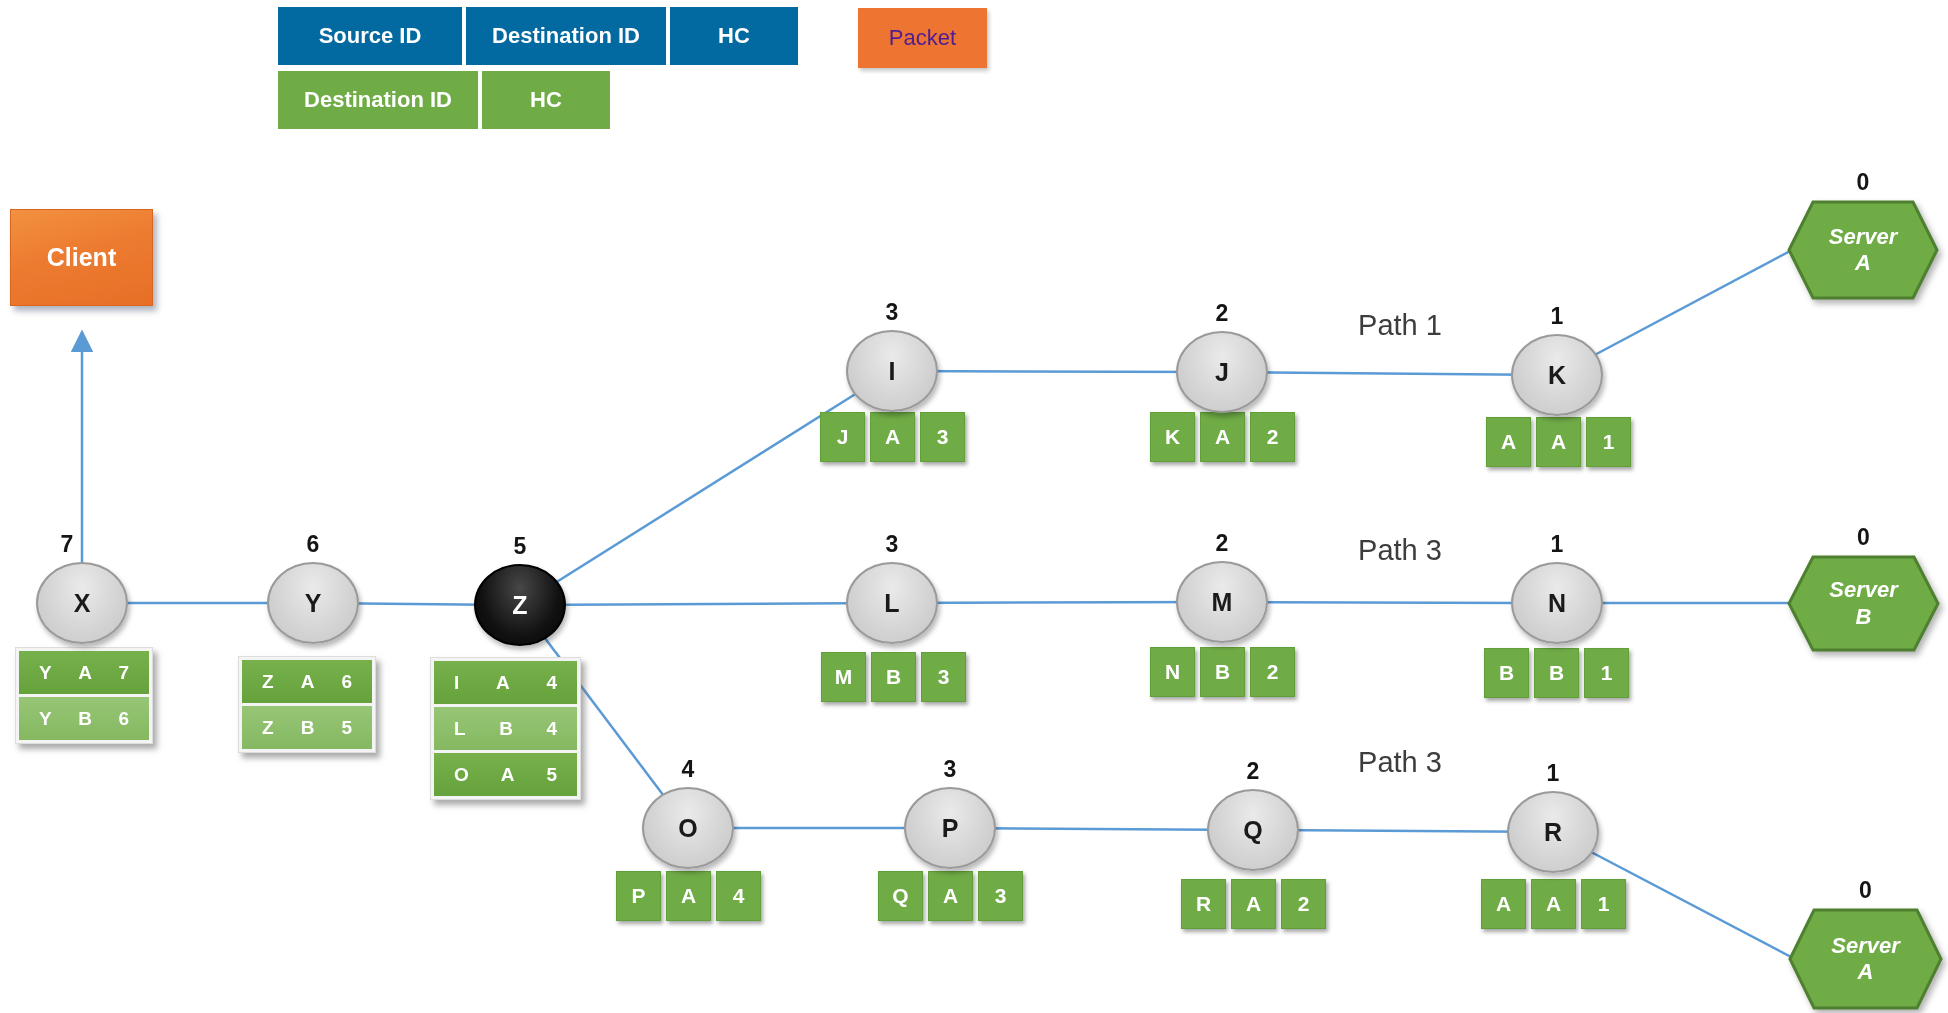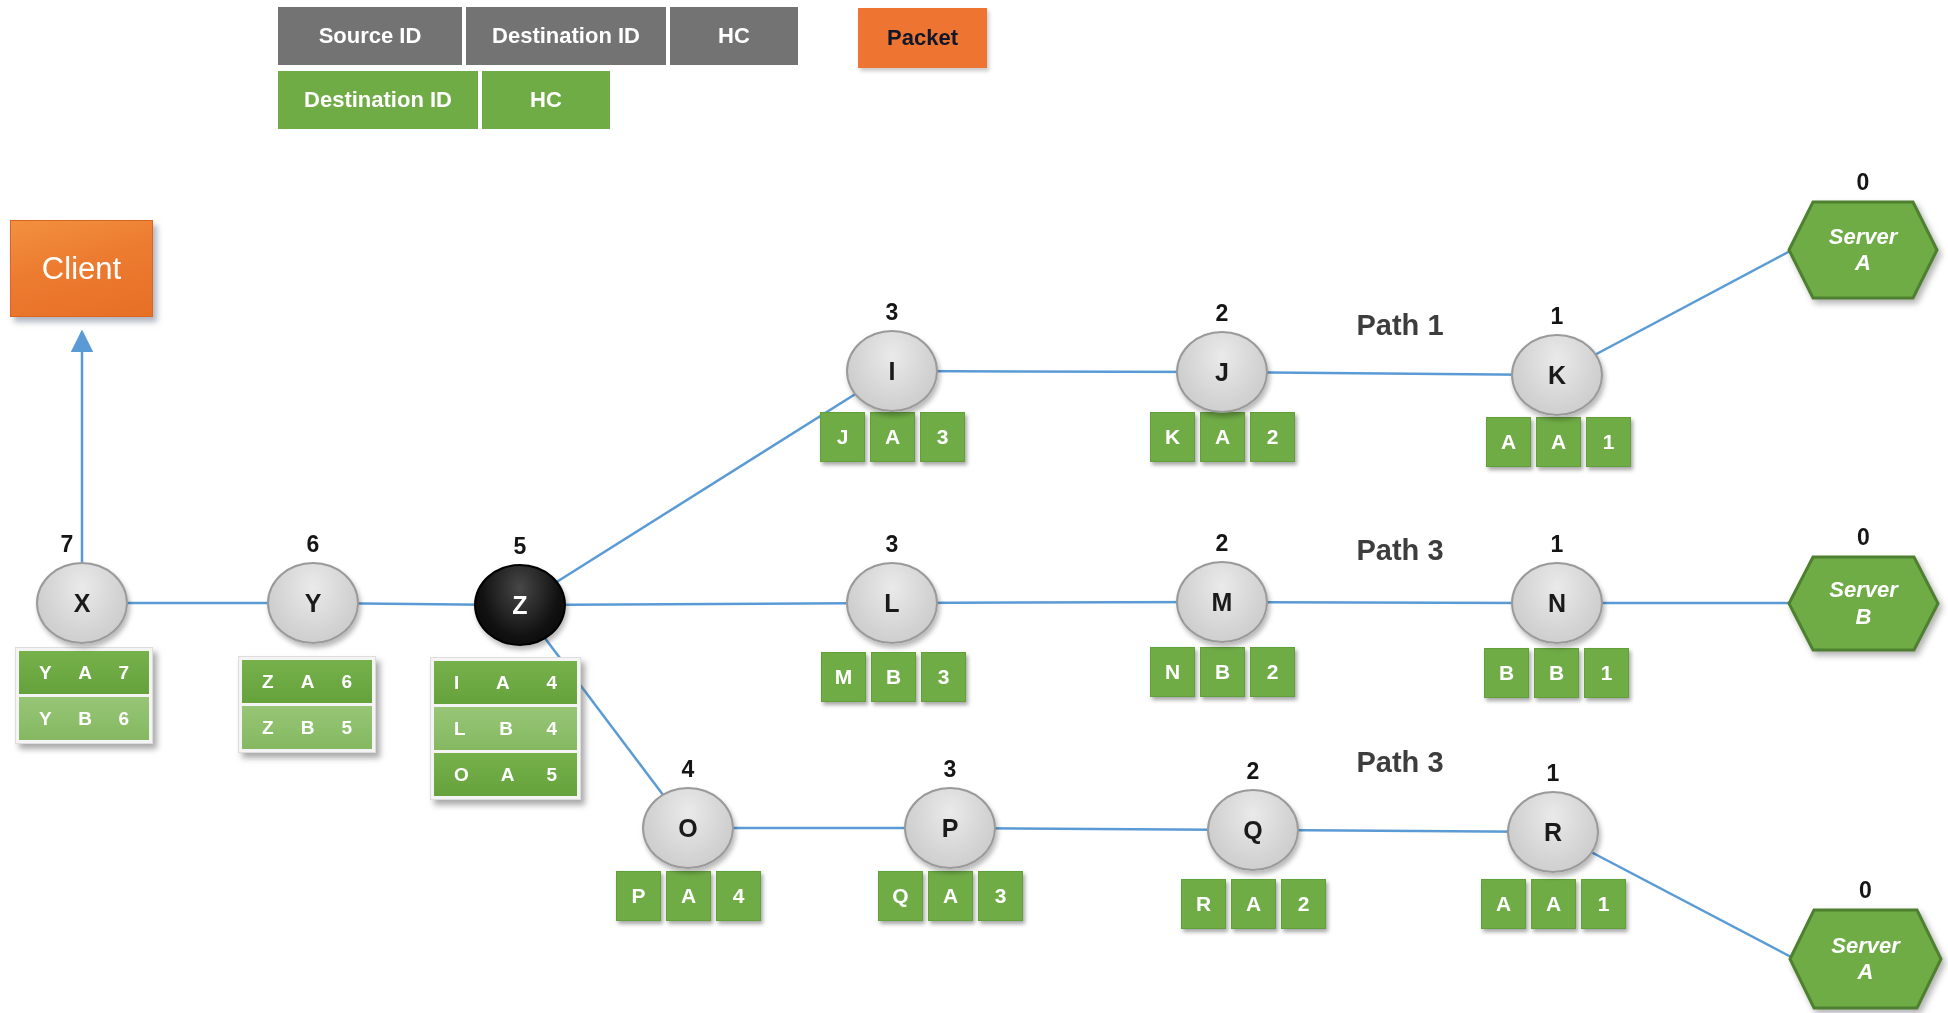--- a/index.html
+++ b/index.html
@@ -6,48 +6,48 @@
   .canvas{position:relative;width:1948px;height:1013px;background:#ffffff;
           font-family:"Liberation Sans",sans-serif;overflow:hidden;}
   svg.edges{position:absolute;left:0;top:0;width:1948px;height:1013px;z-index:1;}
 
   
   .legend-table{position:absolute;left:278px;top:7px;display:flex;flex-direction:column;gap:6px;z-index:2;}
   .legend-row{display:flex;gap:4px;}
   .legend-row .cell{height:58px;display:flex;align-items:center;justify-content:center;
                     color:#fff;font-weight:700;font-size:22px;}
   .legend-row .c0{width:184px}.legend-row .c1{width:200px}.legend-row .c2{width:128px}
-  .legend-row.orange .cell{background:#737373;}
+  .legend-row.orange .cell{background:#0369a1;}
   .legend-row.green  .cell{background:#6FAC46;}
   .key{position:absolute;display:flex;align-items:center;justify-content:center;
-       color:#0f172a;font-weight:700;font-size:22px;z-index:2;box-sizing:border-box;}
+       color:#4c1d95;font-weight:400;font-size:22px;z-index:2;box-sizing:border-box;}
   .key.packet{left:858px;top:8px;width:129px;height:60px;background:#ED7431;
               box-shadow:2px 3px 4px rgba(0,0,0,.22);}
   .key.table{left:857px;top:73px;width:130px;height:64px;background:#6FAC46;
              border:3px solid #3D6B22;box-shadow:2px 3px 4px rgba(0,0,0,.22);}
 
   
-  .client{position:absolute;left:10px;top:220px;width:141px;height:95px;
+  .client{position:absolute;left:10px;top:209px;width:141px;height:95px;
           background:linear-gradient(165deg,#F2913F 0%,#EC7B30 45%,#E76F26 100%);
           border:1px solid #D9651F;box-shadow:4px 5px 6px rgba(110,120,140,.55);
           display:flex;align-items:center;justify-content:center;
-          color:#fff;font-weight:400;font-size:31px;z-index:3;}
+          color:#fff;font-weight:700;font-size:25px;z-index:3;}
 
   
   .node{position:absolute;width:92px;height:82px;border-radius:50%;
         background:radial-gradient(ellipse at 50% 30%,#EAEAEA 0%,#D3D3D3 60%,#C5C5C5 100%);
         border:2px solid #9A9A9A;box-shadow:2px 4px 5px rgba(0,0,0,.28);
         display:flex;align-items:center;justify-content:center;
         font-weight:700;font-size:25px;color:#1a1a1a;z-index:3;box-sizing:border-box;}
   .node.active{background:radial-gradient(ellipse at 50% 28%,#474747 0%,#111 62%,#050505 100%);
                border-color:#000;color:#fff;}
   .hop{position:absolute;width:56px;text-align:center;font-weight:700;font-size:23px;
        color:#151515;z-index:4;}
 
-  .path-label{position:absolute;transform:translate(-50%,-50%);font-size:29px;font-weight:700;
+  .path-label{position:absolute;transform:translate(-50%,-50%);font-size:29px;font-weight:400;
               color:#3D3D3D;white-space:nowrap;z-index:2;}
 
   
   .cells-table{position:absolute;display:flex;gap:5px;z-index:2;}
   .cells-table .cell{width:45px;height:50px;background:#6FAC46;border:1px solid #61A038;
         color:#fff;font-weight:700;font-size:21px;display:flex;align-items:center;
         justify-content:center;box-shadow:2px 3px 4px rgba(0,0,0,.35);box-sizing:border-box;}
 
   
   .stacked-table{position:absolute;background:#F4F4F4;border:1px solid #DDD;padding:3px;

